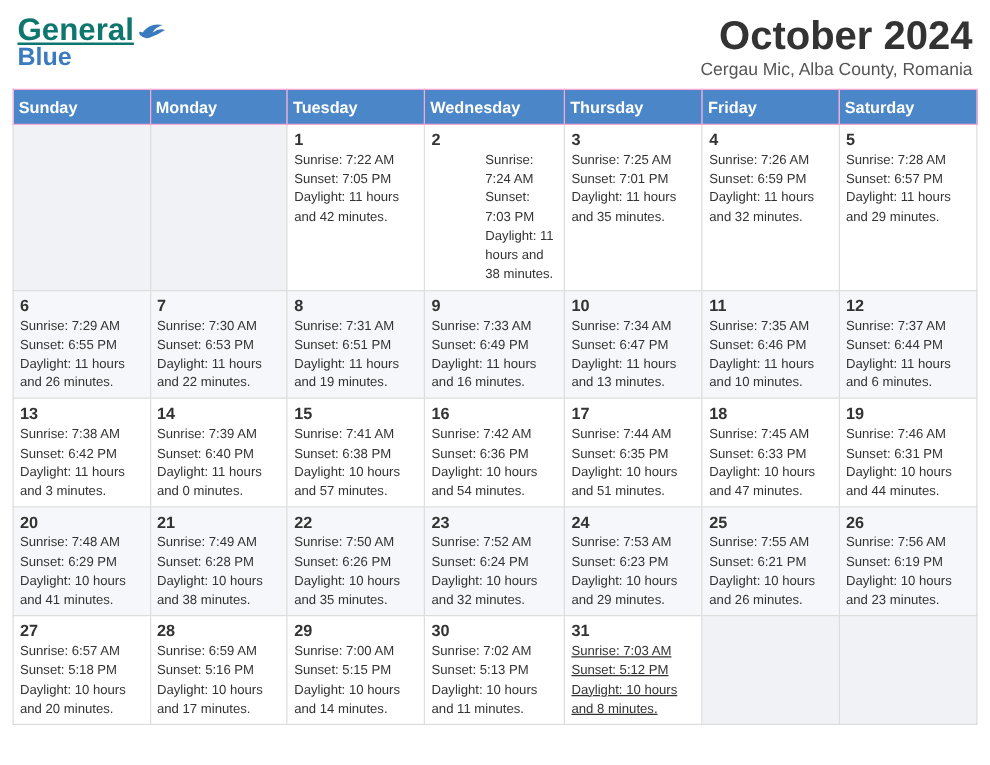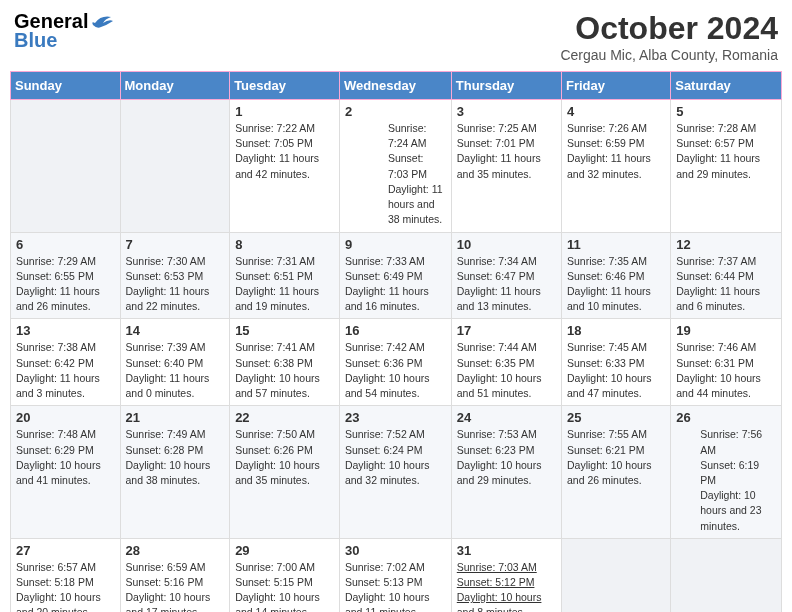--- a/index.html
+++ b/index.html
@@ -74,21 +74,21 @@
     .empty-cell {
       background: #f0f2f5 !important;
     }
   </style>
 </head>
 <body>
 
 <div class="header">
   <div class="logo">
     <div style="display:flex;align-items:center;gap:2px;">
-      <span style="font-size:20px;font-weight:bold;color:#000000;">General</span>
+      <span style="font-size:25px;font-weight:bold;color:#0f766e;text-decoration:underline;">General</span>
       <svg width="22" height="18" viewBox="0 0 22 18" style="margin-left:1px;">
         <path d="M4 10 Q10 2 20 4 Q14 6 12 10 Q18 6 22 8 Q16 12 10 14 Q6 16 2 12 Q0 8 4 10Z" fill="#3a7abf"></path>
       </svg>
     </div>
     <span style="font-size:20px;font-weight:bold;color:#3a7abf;margin-top:-4px;">Blue</span>
   </div>
   <div class="title-area">
     <div class="month-title">October 2024</div>
     <div class="location">Cergau Mic, Alba County, Romania</div>
   </div>
@@ -261,21 +261,21 @@
 Daylight: 10 hours and 29 minutes.</div>
         </td>
         <td>
           <span class="day-number">25</span>
           <div class="day-info" style="white-space: pre-line;">Sunrise: 7:55 AM
 Sunset: 6:21 PM
 Daylight: 10 hours and 26 minutes.</div>
         </td>
         <td>
           <span class="day-number">26</span>
-          <div class="day-info" style="white-space: pre-line; margin-left: 24px;">Sunrise: 7:56 AM
+          <div class="day-info" style="white-space: pre-line;">Sunrise: 7:56 AM
 Sunset: 6:19 PM
 Daylight: 10 hours and 23 minutes.</div>
         </td>
       </tr>
       <tr>
         <td>
           <span class="day-number">27</span>
           <div class="day-info" style="white-space: pre-line;">Sunrise: 6:57 AM
 Sunset: 5:18 PM
 Daylight: 10 hours and 20 minutes.</div>

